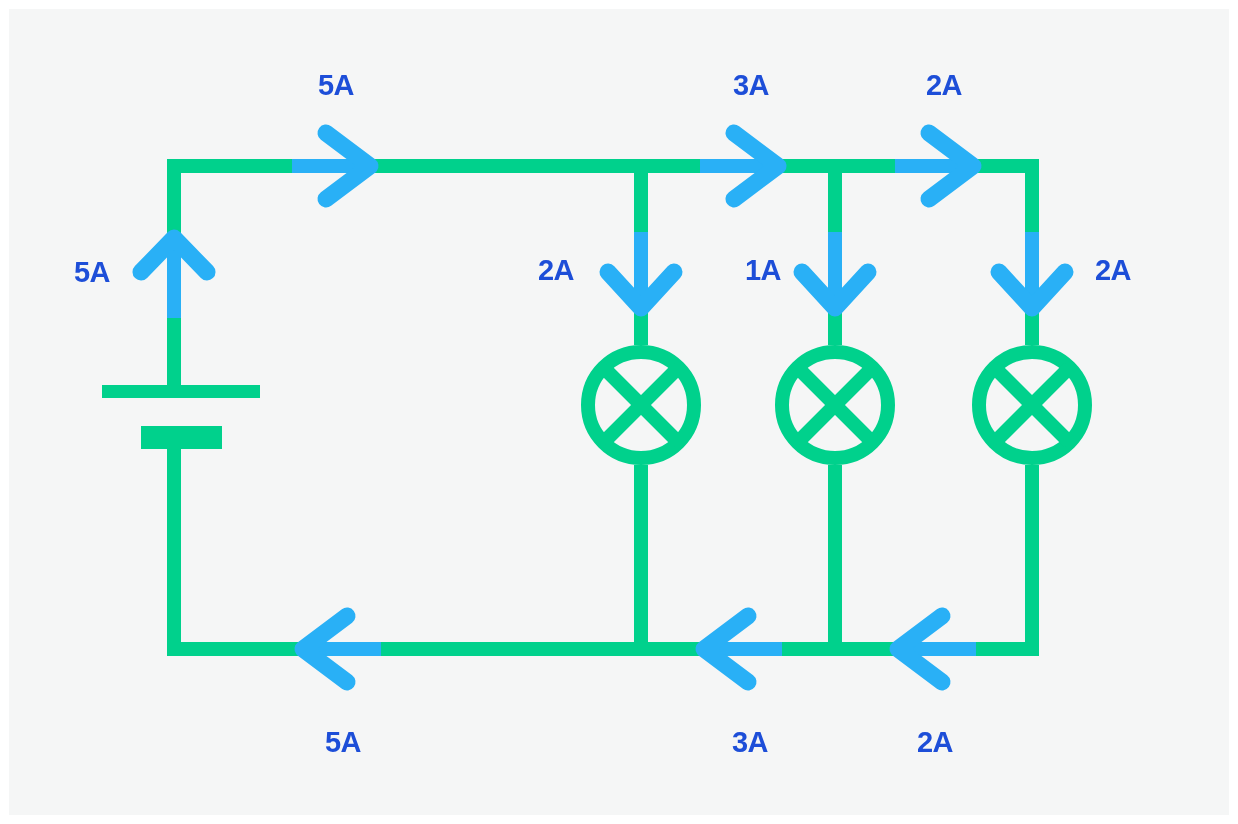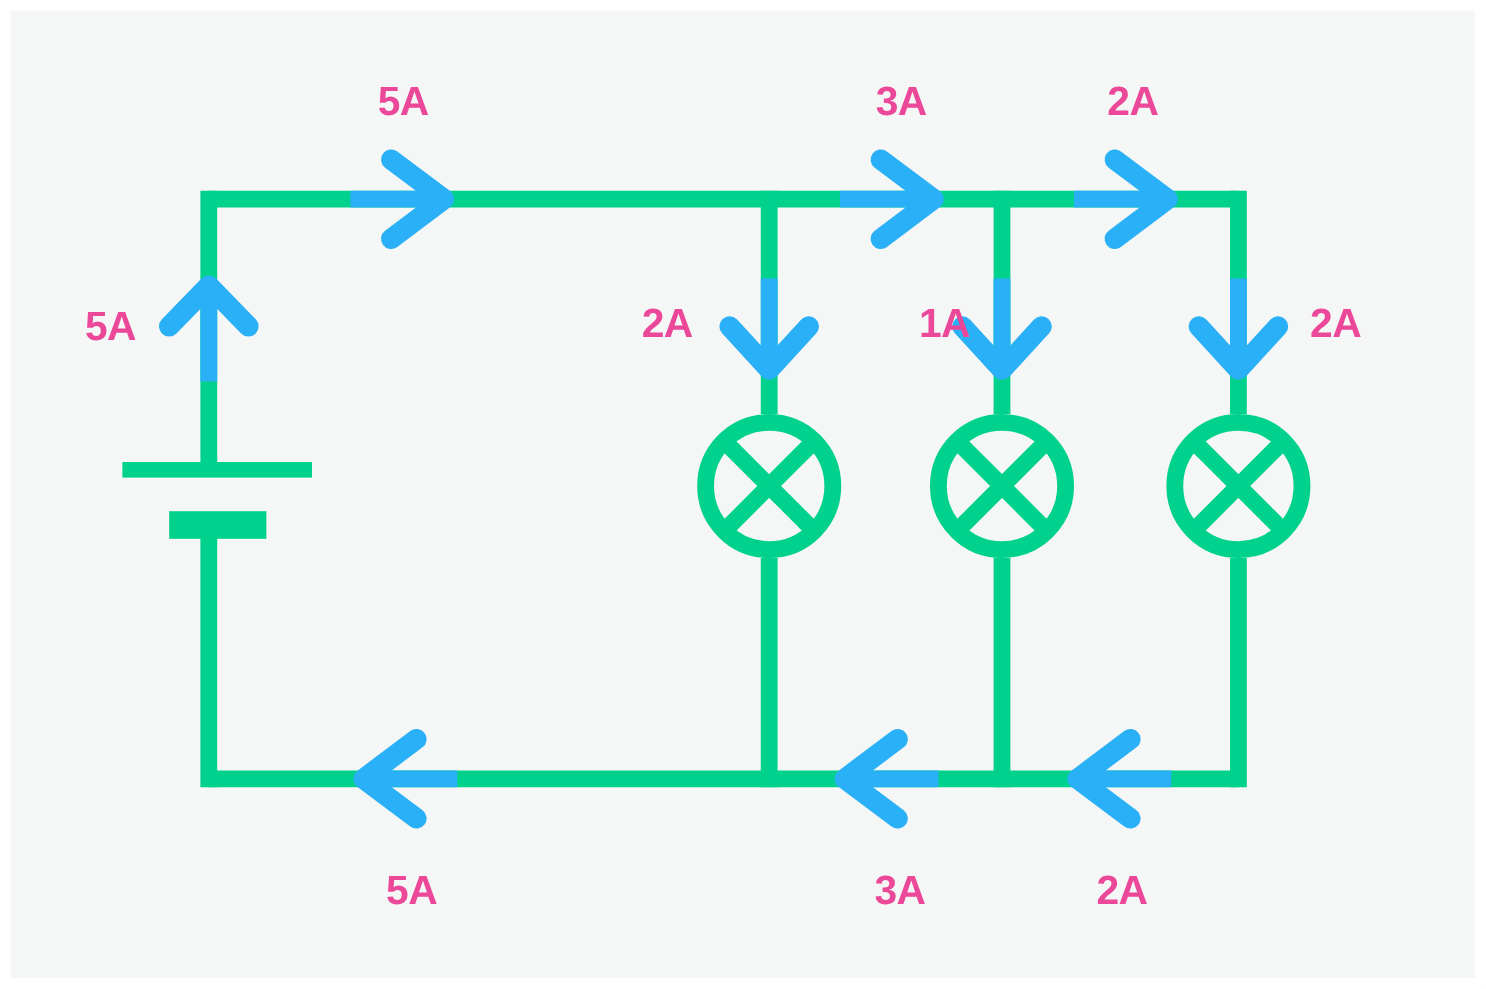--- a/index.html
+++ b/index.html
@@ -35,24 +35,24 @@
     height: 824px;
   }
   .wire { stroke: #00d18c; stroke-width: 14; stroke-linecap: butt; fill: none; }
   .plate { fill: #00d18c; }
   .lamp-circle { stroke: #00d18c; stroke-width: 14; fill: none; }
   .lamp-x { stroke: #00d18c; stroke-width: 14; stroke-linecap: butt; fill: none; }
   .arrow-shaft { stroke: #29b0f6; stroke-width: 14; stroke-linecap: butt; fill: none; }
   .arrow-head { stroke: #29b0f6; stroke-width: 17; stroke-linecap: round; stroke-linejoin: round; fill: none; }
   .label {
     position: absolute;
-    color: #ec4899;
+    color: #1d4ed8;
     font-family: "Liberation Sans", sans-serif;
     font-weight: bold;
-    font-size: 34px;
+    font-size: 29px;
     letter-spacing: -0.5px;
     line-height: 1;
     white-space: nowrap;
     transform: translate(-50%, -50%);
   }
 </style>
 </head>
 <body>
 
 <div id="stage">
@@ -147,19 +147,19 @@
       <path class="arrow-head" d="M 942 616 L 898 649 L 942 682"></path>
     </g>
 
   </svg>
 
   <div class="label" style="left:92px;  top:272px;">5A</div>
   <div class="label" style="left:336px; top:85px;">5A</div>
   <div class="label" style="left:751px; top:85px;">3A</div>
   <div class="label" style="left:944px; top:85px;">2A</div>
   <div class="label" style="left:556px; top:270px;">2A</div>
-  <div class="label" style="left:763px; top:270px;margin-left:24px;">1A</div>
+  <div class="label" style="left:763px; top:270px;">1A</div>
   <div class="label" style="left:1113px;top:270px;">2A</div>
   <div class="label" style="left:343px; top:742px;">5A</div>
   <div class="label" style="left:750px; top:742px;">3A</div>
   <div class="label" style="left:935px; top:742px;">2A</div>
 
 </div>
 
 </body></html>

